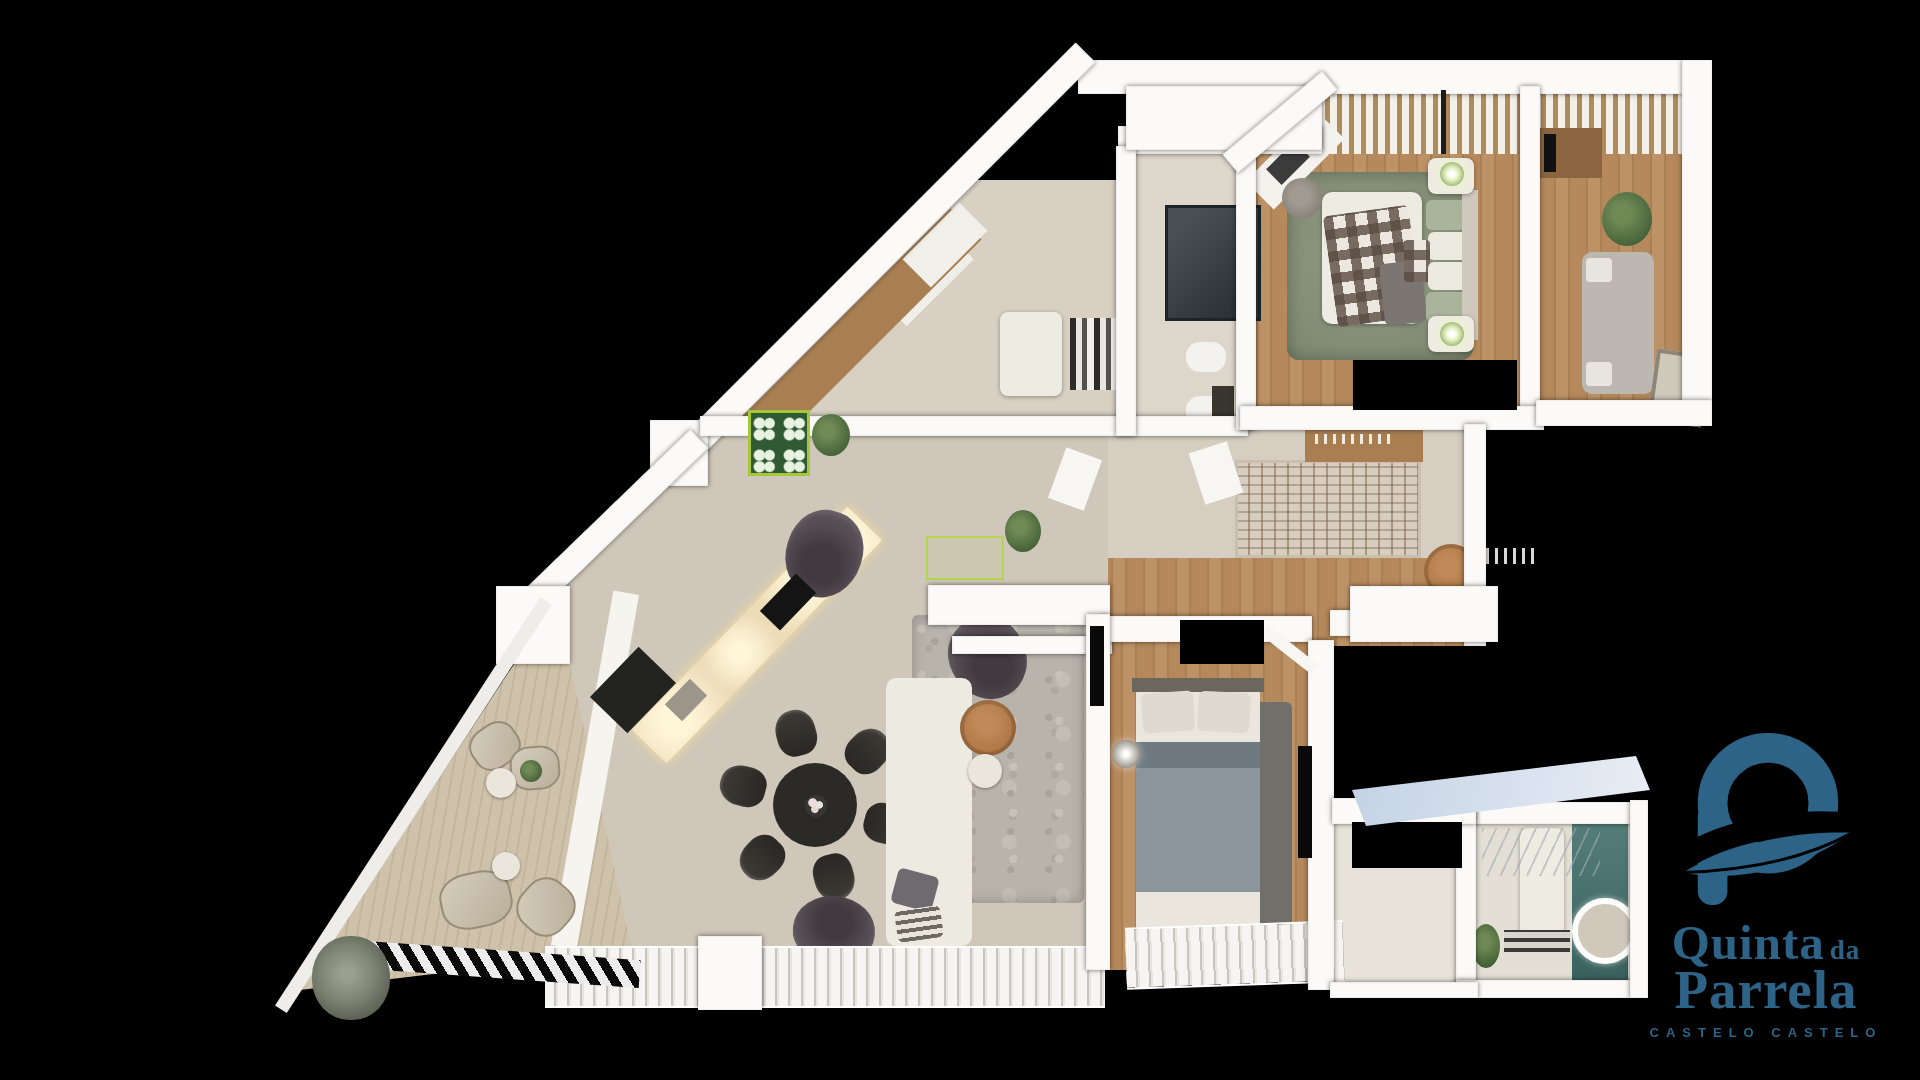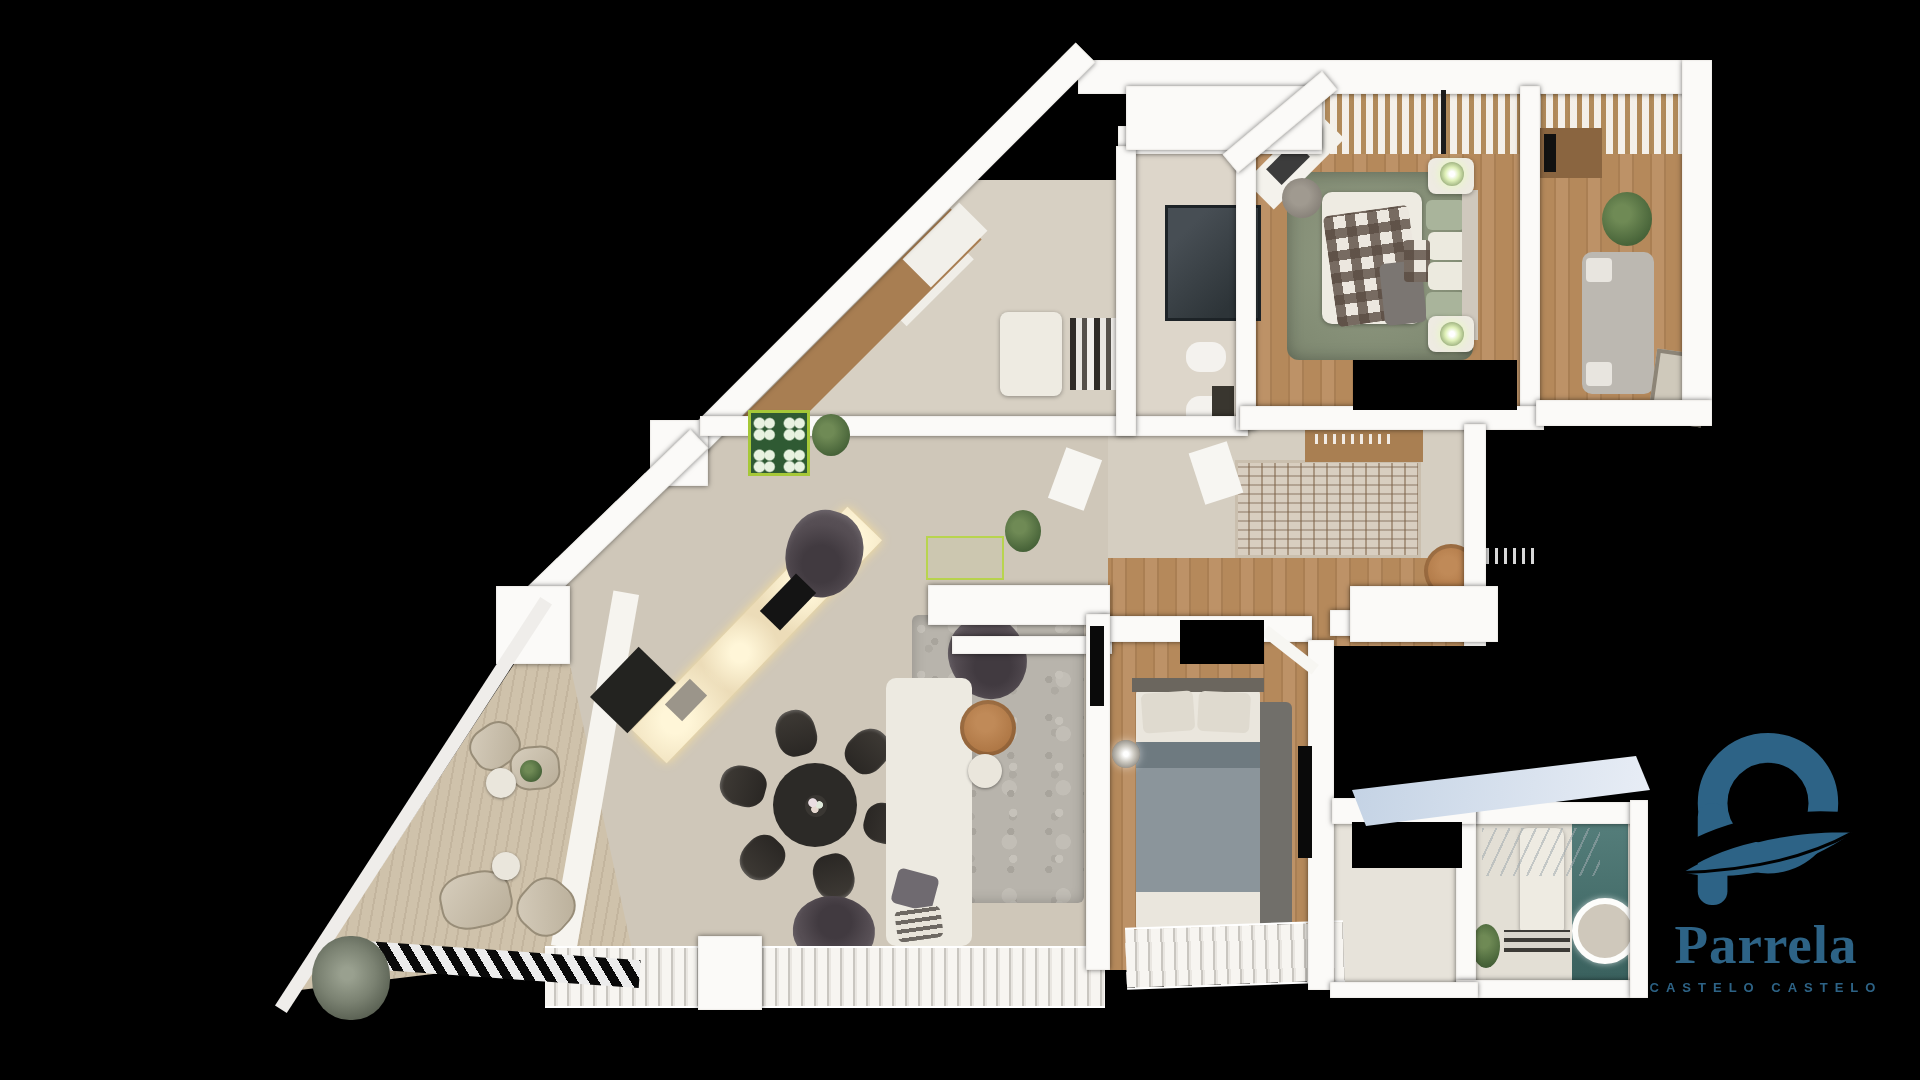--- a/index.html
+++ b/index.html
@@ -202,17 +202,18 @@
 
   <div class="logo">
     <svg class="logo-mark" viewBox="0 0 180 200" xmlns="http://www.w3.org/2000/svg">
       <circle cx="92" cy="82" r="56" fill="none" stroke="#2d6386" stroke-width="30"></circle>
       <rect x="21" y="82" width="30" height="103" rx="14" fill="#2d6386"></rect>
       <path d="M 2 140 C 55 106, 125 98, 179 104" stroke="#000" stroke-width="24" fill="none"></path>
       <path d="M 6 152 C 62 118, 132 110, 177 112 C 122 152, 52 162, 6 152 Z" fill="#2d6386"></path>
       <path d="M 6 152 C 70 150, 130 138, 177 112" stroke="#000" stroke-width="3" fill="none"></path>
     </svg>
     <div class="logo-name">
+      <div class="logo-line1"><span>Quinta</span><span class="logo-da">da</span></div>
       <div class="logo-line2">Parrela</div>
     </div>
     <div class="logo-sub">CASTELO CASTELO</div>
   </div>
 </div>
 
 </body></html>

